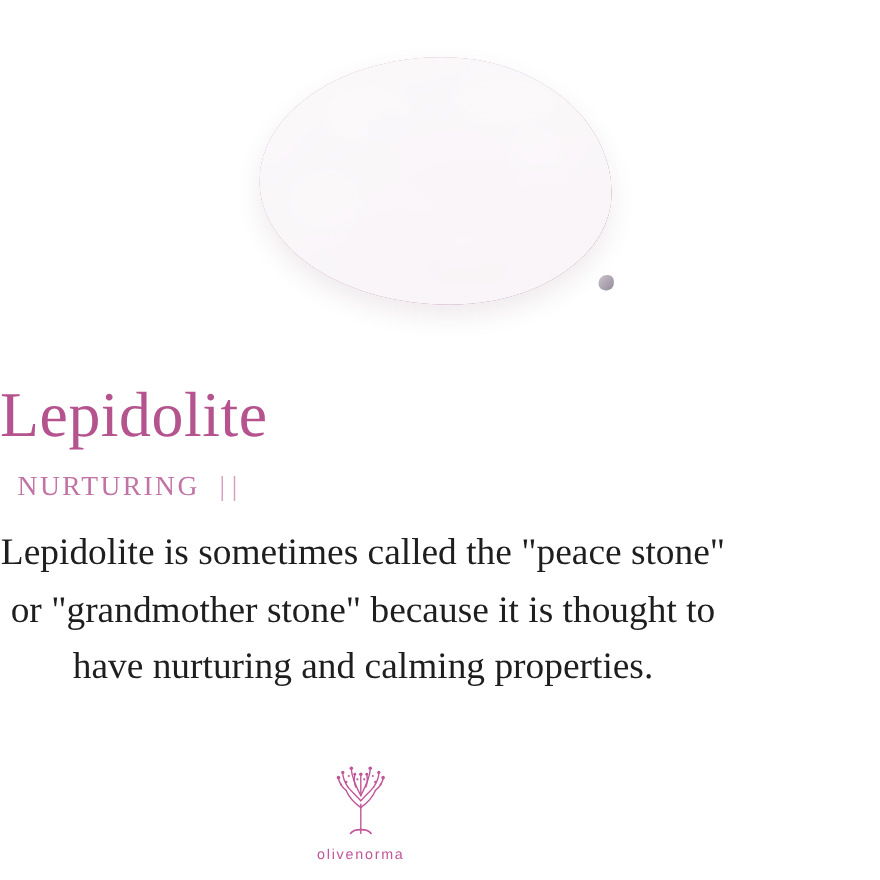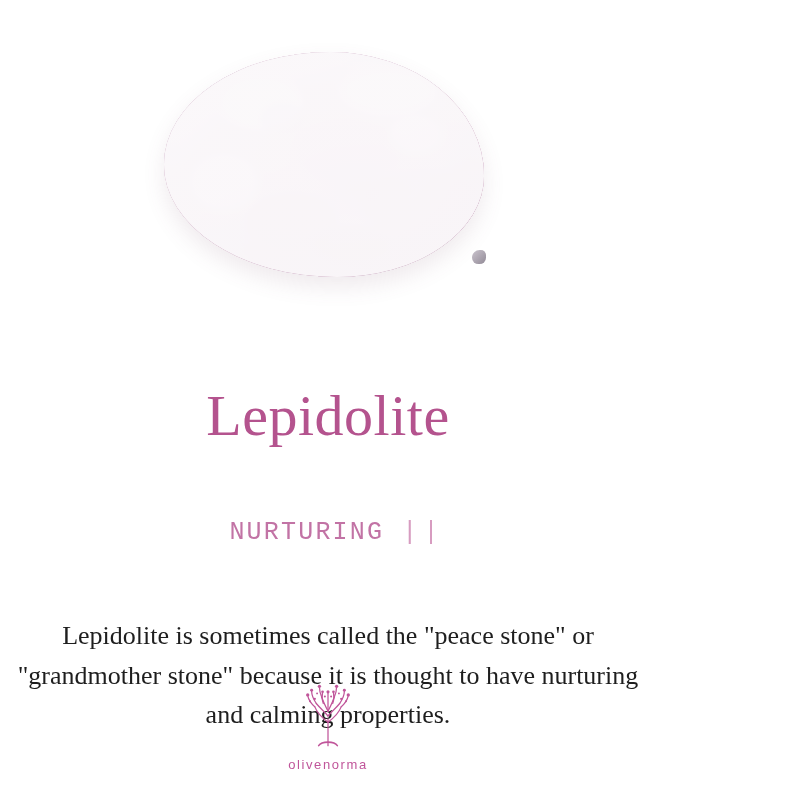--- a/index.html
+++ b/index.html
@@ -14,22 +14,21 @@
     font-family: "Liberation Serif", serif;
     color: #1a1a1a;
   }
   .card {
     position: relative;
     width: 656px;
     height: 800px;
     background: #ffffff;
     display: flex;
     flex-direction: column;
-    align-items: center;
-    gap: 39px;
+    align-items: flex-start;
   }
 
   
   .stone-area {
     position: relative;
     width: 800px;
     height: 330px;
     flex: none;
   }
   .stone {
@@ -94,53 +93,53 @@
     font-family: "Liberation Serif", serif;
     font-size: 58px;
     font-weight: 400;
     color: #b4538e;
     letter-spacing: 0.5px;
     line-height: 1;
     margin: 18px 0 0 0;
     text-align: center;
   }
   .keywords {
-    margin-top: 34px;
+    margin-top: 23px;
     display: flex;
     align-items: center;
     justify-content: center;
     gap: 0;
-    font-family: Liberation Mono, monospace;
+    font-family: Liberation Serif, serif;
     font-size: 25px;
     letter-spacing: 2.2px;
     color: #c273a5;
     font-weight: 300;
   }
   .keywords .kw { padding: 0 16px; }
   .keywords .sep {
     color: #d79cc0;
     font-weight: 300;
     padding: 0 2px;
   }
   .description {
-    margin-top: 30px;
+    margin-top: 20px;
     width: 660px;
     text-align: center;
     font-family: "Liberation Serif", serif;
-    font-size: 26px;
+    font-size: 34px;
     line-height: 1.52;
     color: #1e1e1e;
   }
 
   
   .brand {
     position: absolute;
     left: 0;
     right: 0;
-    bottom: 28px;
+    bottom: 16px;
     display: flex;
     flex-direction: column;
     align-items: center;
   }
   .brand-mark {
     width: 78px;
     height: 78px;
     display: block;
   }
   .brand-name {

